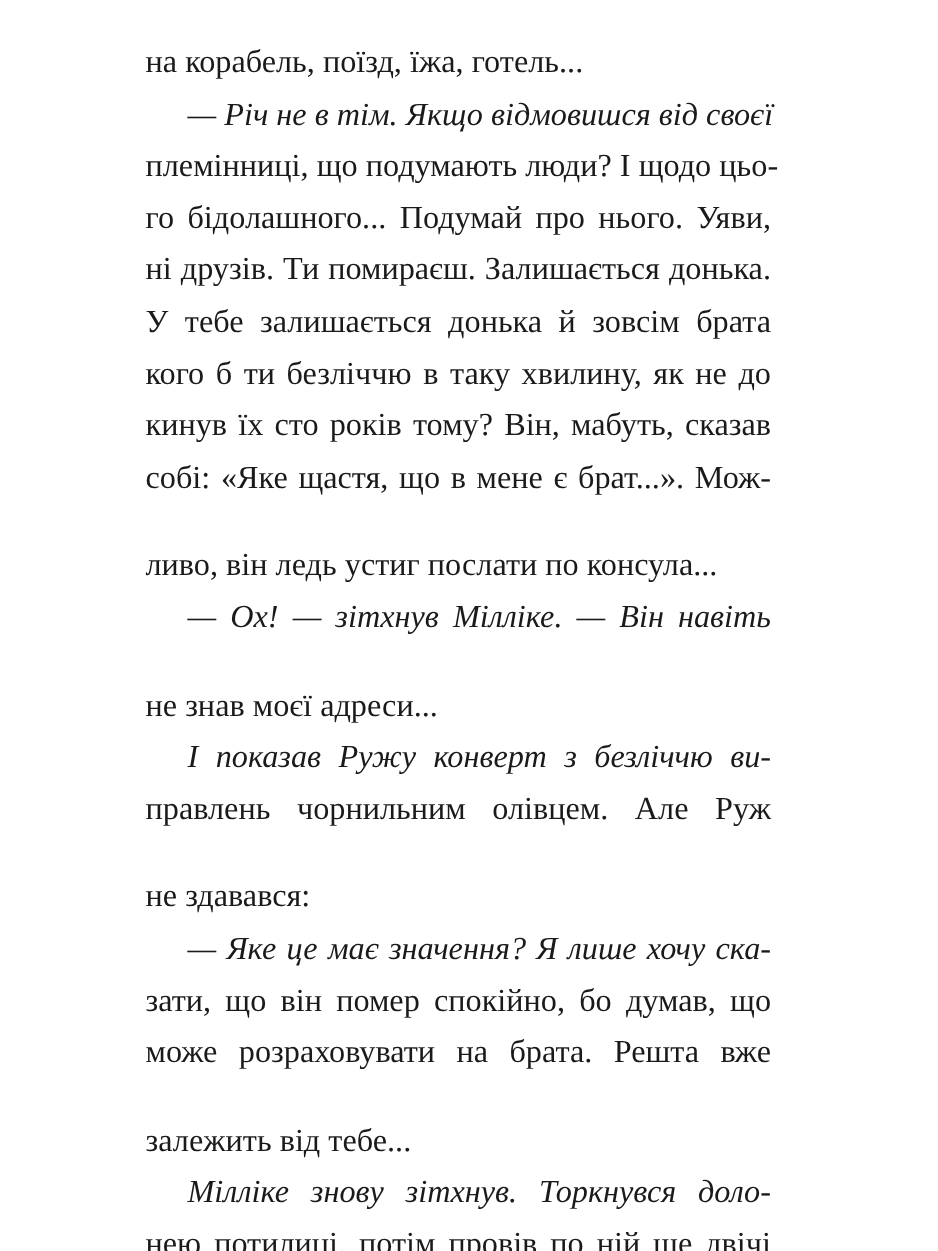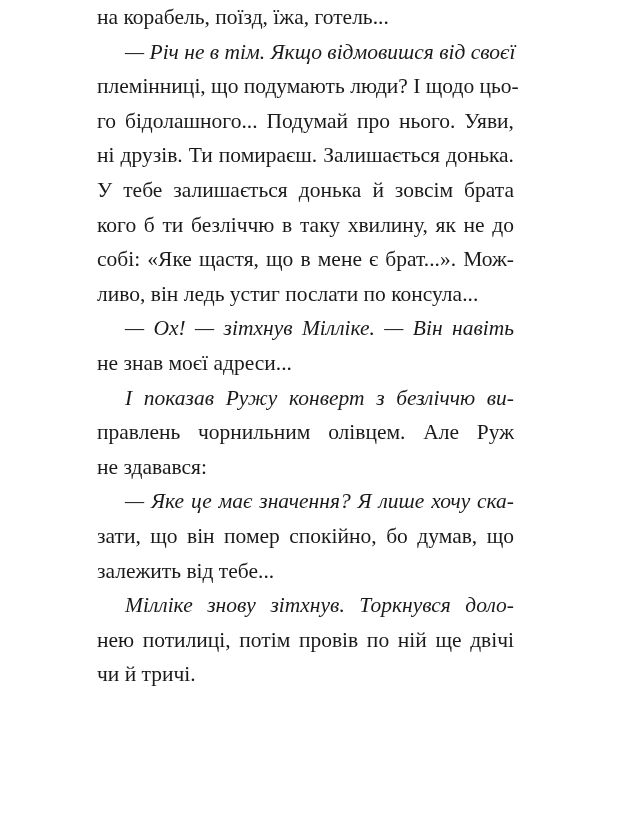--- a/index.html
+++ b/index.html
@@ -25,44 +25,47 @@
     }
     .line {
       display: block;
       white-space: nowrap;
       text-align: justify;
       text-align-last: justify;
       height: 34.6px;
     }
     .line.last {
       text-align-last: left;
+      margin-top: 24px;
     }
     .line.indent {
       padding-left: 28px;
       font-style: italic;
     }
   </style>
 </head>
 <body>
 
 <div class="page">
   <span class="line last">на корабель, поїзд, їжа, готель...</span>
   <span class="line indent">— Річ не в тім. Якщо відмовишся від своєї</span>
   <span class="line">племінниці, що подумають люди? І щодо цьо-</span>
   <span class="line">го бідолашного... Подумай про нього. Уяви,</span>
   <span class="line">ні друзів. Ти помираєш. Залишається донька.</span>
   <span class="line">У тебе залишається донька й зовсім брата</span>
   <span class="line">кого б ти безліччю в таку хвилину, як не до</span>
+  <span class="line">кинув їх сто років тому? Він, мабуть, сказав</span>
   <span class="line">собі: «Яке щастя, що в мене є брат...». Мож-</span>
   <span class="line last">ливо, він ледь устиг послати по консула...</span>
   <span class="line indent">— Ох! — зітхнув Мілліке. — Він навіть</span>
   <span class="line last">не знав моєї адреси...</span>
   <span class="line indent">І показав Ружу конверт з безліччю ви-</span>
   <span class="line">правлень чорнильним олівцем. Але Руж</span>
   <span class="line last">не здавався:</span>
   <span class="line indent">— Яке це має значення? Я лише хочу ска-</span>
   <span class="line">зати, що він помер спокійно, бо думав, що</span>
+  <span class="line">може розраховувати на брата. Решта вже</span>
   <span class="line last">залежить від тебе...</span>
   <span class="line indent">Мілліке знову зітхнув. Торкнувся доло-</span>
   <span class="line">нею потилиці, потім провів по ній ще двічі</span>
   <span class="line last">чи й тричі.</span>
 
 </div>
 
 </body></html>

